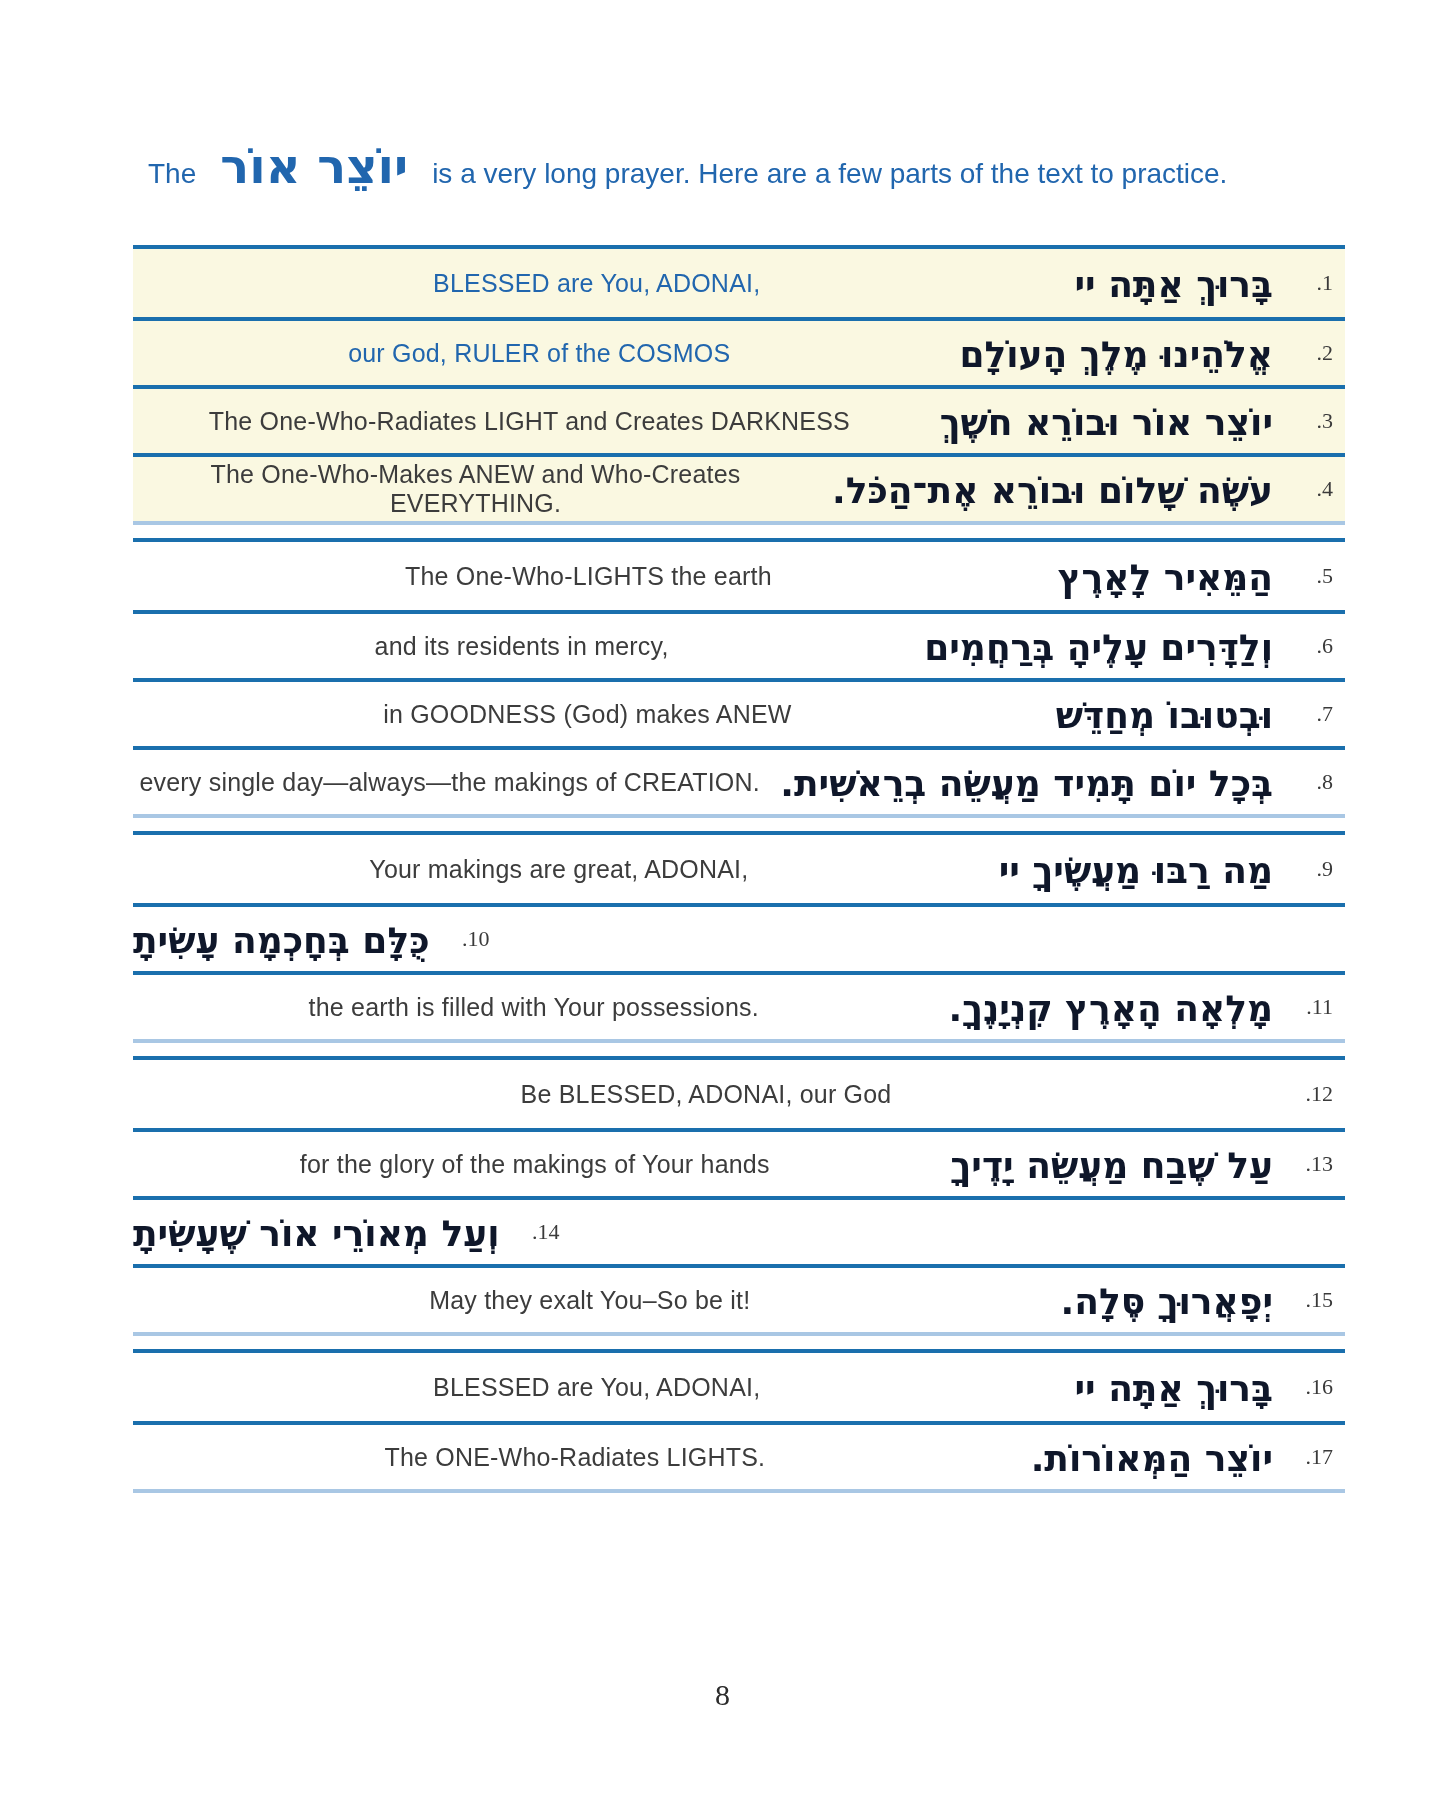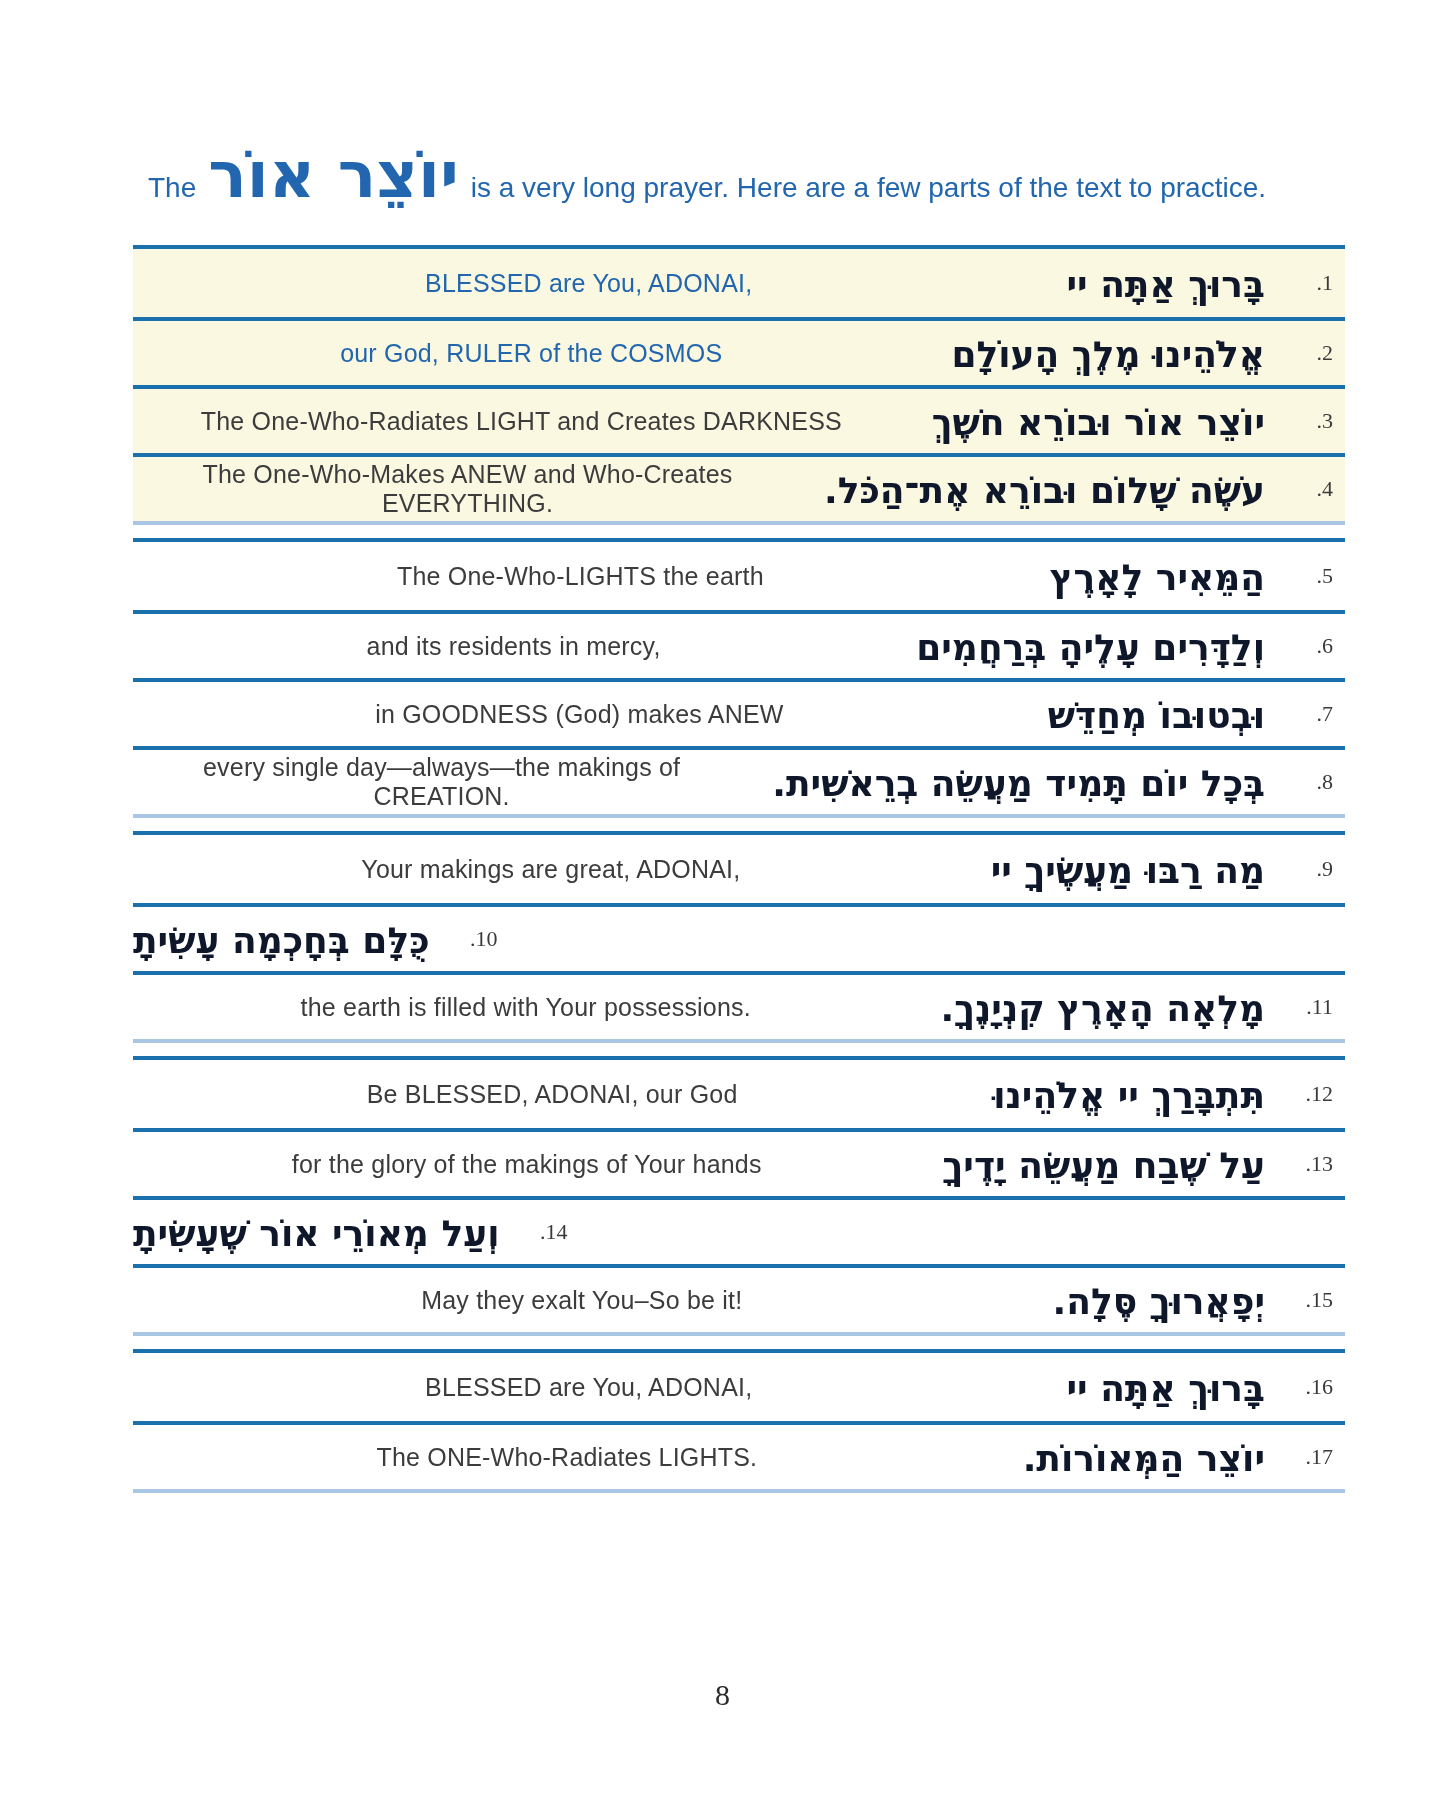--- a/index.html
+++ b/index.html
@@ -15,33 +15,33 @@
     width:1445px;height:1807px;position:relative;
     font-family:"Liberation Sans",sans-serif;
     overflow:hidden;
   }
   .header{
     position:absolute;left:148px;top:138px;
     color:var(--accent);font-size:28px;white-space:nowrap;
   }
   .hebrew-title{
     font-family:"DejaVu Sans",sans-serif;
-    font-size:64px;font-weight:bold;margin:0 12px;
+    font-size:48px;font-weight:bold;margin:0 24px;
   }
   .prayer-table{
     position:absolute;left:133px;top:245px;width:1212px;
   }
   .section{
     border-top:4px solid var(--line-dark);
     border-bottom:4px solid var(--line-light);
   }
   .section + .section{margin-top:13px;}
   .section.highlight{background:var(--cream);}
   .prow{
-    display:flex;align-items:center;height:68px;gap:28px;
+    display:flex;align-items:center;height:68px;gap:20px;
   }
   .prow + .prow{border-top:4px solid var(--line-dark);}
   .english{
     flex:1 1 auto;text-align:center;
     font-size:25px;color:var(--text);letter-spacing:.2px;
     padding-left:6px;
   }
   .english.blue{color:var(--accent);}
   .hebrew{
     flex:0 0 auto;
@@ -124,21 +124,20 @@
       </div>
       <div class="prow">
         <div class="english">the earth is filled with Your possessions.</div>
         <div class="hebrew" dir="rtl">מָלְאָה הָאָרֶץ קִנְיָנֶךָ.</div>
         <div class="rownum" dir="rtl">11.</div>
       </div>
     </div>
     <div class="section">
       <div class="prow">
         <div class="english">Be BLESSED, ADONAI, our God</div>
-        <div class="hebrew" dir="rtl">תִּתְבָּרַךְ יי אֱלֹהֵינוּ</div>
         <div class="rownum" dir="rtl">12.</div>
       </div>
       <div class="prow">
         <div class="english">for the glory of the makings of Your hands</div>
         <div class="hebrew" dir="rtl">עַל שֶׁבַח מַעֲשֵׂה יָדֶיךָ</div>
         <div class="rownum" dir="rtl">13.</div>
       </div>
       <div class="prow">
         <div class="hebrew" dir="rtl">וְעַל מְאוֹרֵי אוֹר שֶׁעָשִׂיתָ</div>
         <div class="rownum" dir="rtl">14.</div>

